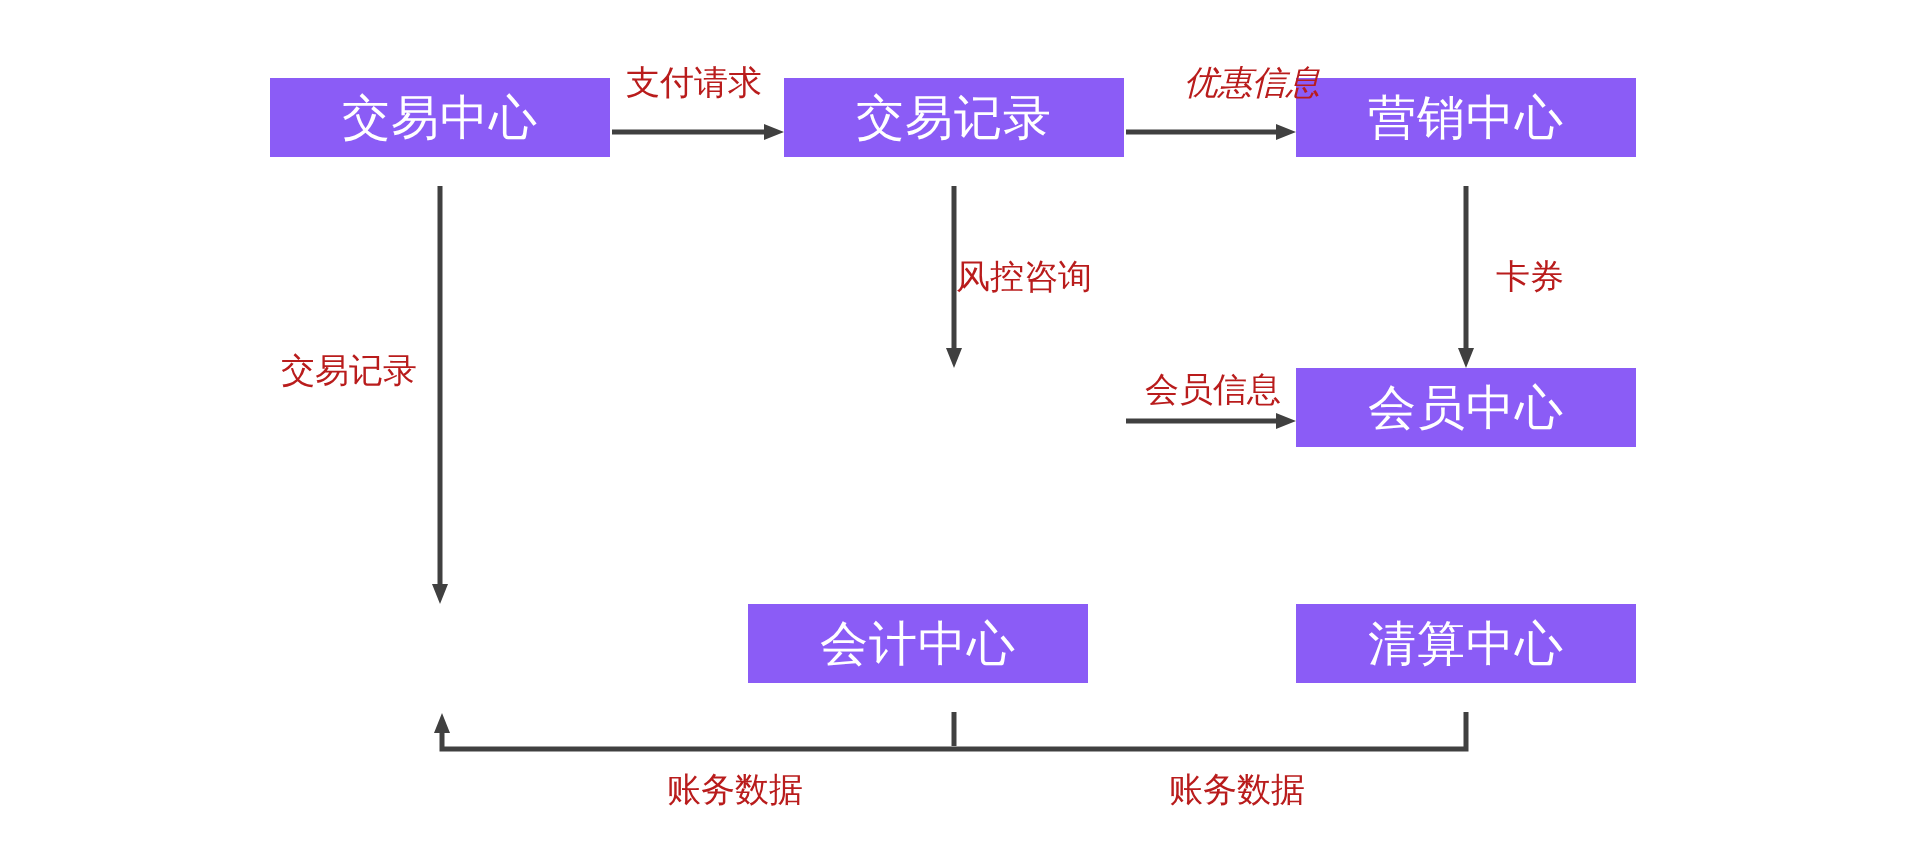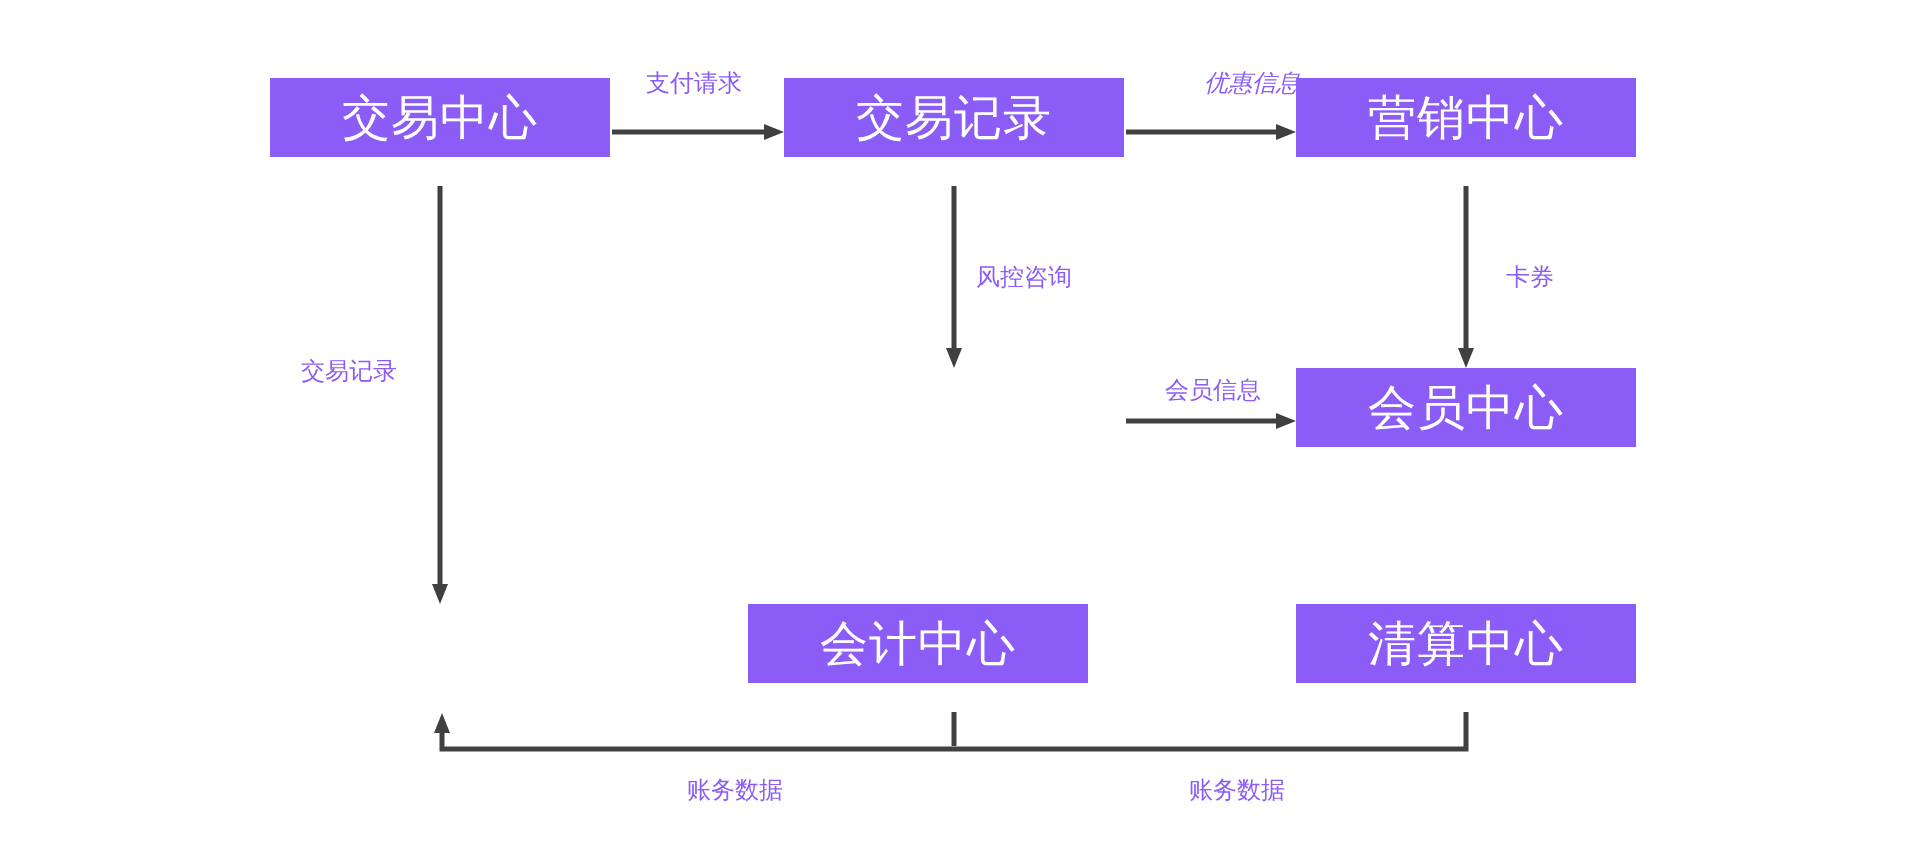--- a/index.html
+++ b/index.html
@@ -32,23 +32,23 @@
     font-weight: 500;
     display: flex;
     align-items: center;
     justify-content: center;
     letter-spacing: 1px;
     white-space: nowrap;
   }
   .edge-label {
     position: absolute;
     transform: translate(-50%, -50%);
-    font-size: 24px;
+    font-size: 34px;
     font-weight: 500;
-    color: #8b5cf6;
+    color: #b91c1c;
     white-space: nowrap;
   }
   
   .pos-trade      { left: 270px;  top: 78px;  }
   .pos-payment    { left: 784px;  top: 78px;  }
   .pos-marketing  { left: 1296px; top: 78px;  }
   .pos-risk       { left: 784px;  top: 368px; }
   .pos-member     { left: 1296px; top: 368px; }
   .pos-billing    { left: 270px;  top: 604px; }
   .pos-accounting { left: 748px;  top: 604px; }

